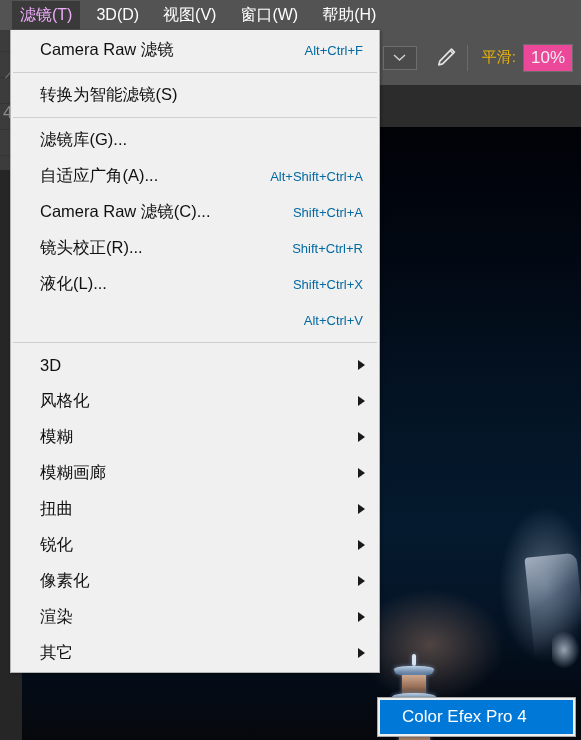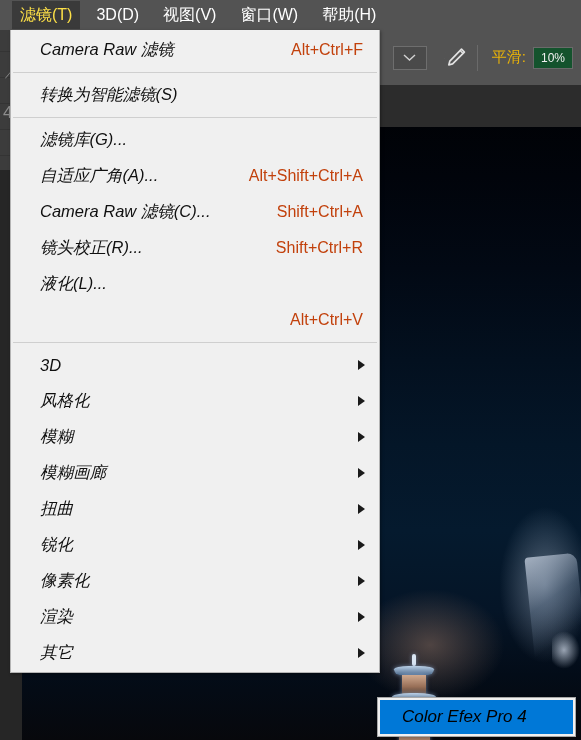--- a/index.html
+++ b/index.html
@@ -131,21 +131,21 @@
   .menubar .mitem {
     color: #ffffff;
     font-size: 16px;
     line-height: 22px;
     padding: 3px 8px;
     white-space: nowrap;
     margin-right: 8px;
   }
   .menubar .mitem.active {
     background: #3a3a3a;
-    color: #fde047;
+    color: #f0abfc;
   }
 
   
   .options-bar {
     position: absolute;
     left: 22px; top: 30px;
     width: 559px; height: 55px;
     background: #535353;
     z-index: 12;
     display: flex;
@@ -166,23 +166,23 @@
   }
   .chev-box svg { display: block; }
   .brush-icon { margin-left: 14px; display:flex; align-items:center; }
   .smooth-label {
     color: #eab308;
     font-size: 15px;
     margin-left: 4px;
     white-space: nowrap;
   }
   .smooth-value {
-    background: #14532d;
+    background: #ec4899;
     color: #f0f0f0;
-    font-size: 12px;
+    font-size: 17px;
     padding: 3px 7px;
     margin-left: 7px;
     border: 1px solid #6a6a6a;
     white-space: nowrap;
   }
 
   
   .menu-panel {
     position: absolute;
     left: 10px; top: 30px;
@@ -199,38 +199,38 @@
     height: 36px;
     display: flex;
     align-items: center;
     padding-left: 29px;
     padding-right: 12px;
     color: #101010;
     font-size: 16.5px;
     cursor: default;
     white-space: nowrap;
   }
-  .mi .label { flex: 0 0 auto; font-style: italic; }
+  .mi .label { flex: 0 0 auto; }
   .mi .accel {
     margin-left: auto;
-    color: #c2410c;
-    font-size: 16px;
+    color: #0369a1;
+    font-size: 13px;
     padding-right: 4px;
   }
   .mi.has-sub .arrow {
     margin-left: auto;
     width: 0; height: 0;
     border-left: 7px solid #1a1a1a;
     border-top: 5px solid transparent;
     border-bottom: 5px solid transparent;
     margin-right: 2px;
   }
   .mi.selected {
     background: #0078d7;
-    color: #000000;
+    color: #ffffff;
   }
   .sep {
     height: 1px;
     background: #cfcfcf;
     margin: 4px 2px 4px 2px;
   }
 
   
   .submenu {
     position: absolute;
@@ -335,20 +335,21 @@
     <div class="mi">
       <span class="label">Camera Raw 滤镜(C)...</span>
       <span class="accel">Shift+Ctrl+A</span>
     </div>
     <div class="mi">
       <span class="label">镜头校正(R)...</span>
       <span class="accel">Shift+Ctrl+R</span>
     </div>
     <div class="mi">
       <span class="label">液化(L)...</span>
+      <span class="accel">Shift+Ctrl+X</span>
     </div>
     <div class="mi">
       <span class="accel">Alt+Ctrl+V</span>
     </div>
 
     <div class="sep"></div>
 
     <div class="mi has-sub">
       <span class="label">3D</span>
       <span class="arrow"></span>

